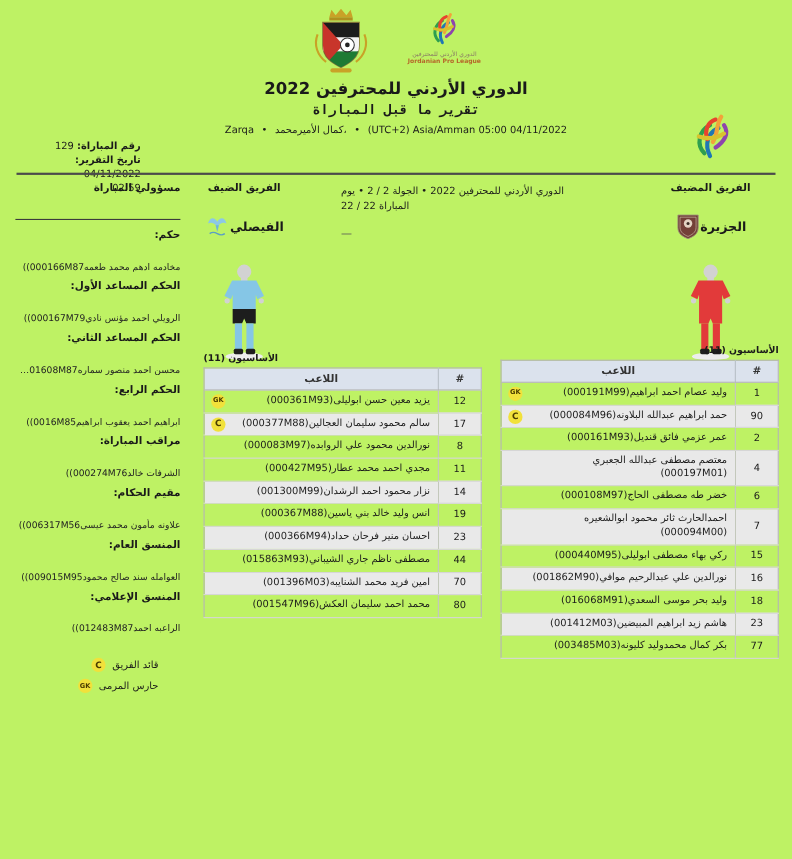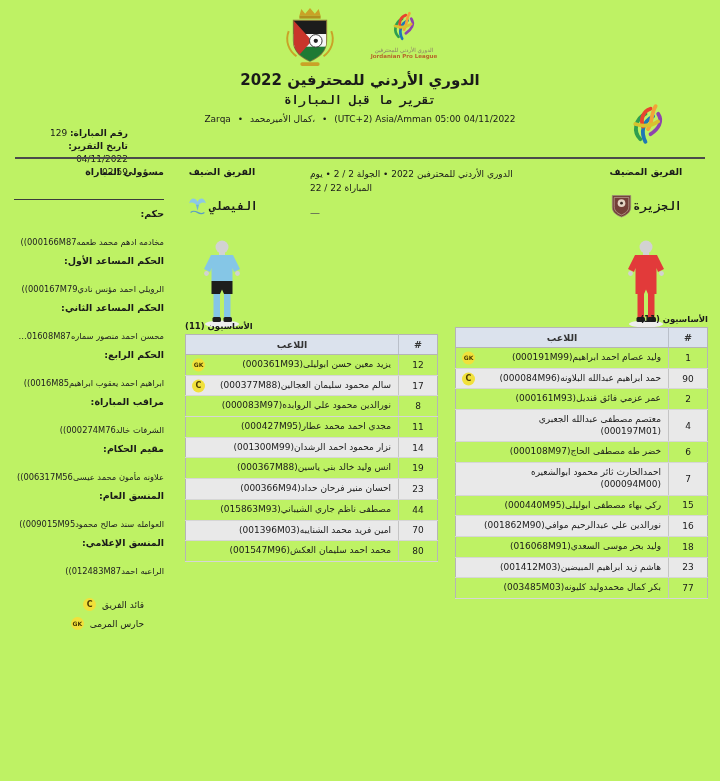--- a/index.html
+++ b/index.html
@@ -37,21 +37,21 @@
   .leg-item{display:flex;direction:rtl;justify-content:flex-start;align-items:center;gap:6px;
             margin-top:6px;padding-right:20px;font-size:9px;}
   .leg-item .lbl{order:0;}
   .leg-item .badge{position:static;transform:none;}
 
   
   .team-block{position:absolute;top:166px;text-align:center;}
   .team-block.guest{left:183px;width:78px;}
   .team-block.host{left:606px;width:80px;}
   .role-label{font-size:9.5px;font-weight:bold;direction:rtl;}
-  .team-line{display:flex;direction:ltr;justify-content:center;align-items:center;gap:0;margin-top:16px;font-family:Liberation Mono, monospace;}
+  .team-line{display:flex;direction:ltr;justify-content:center;align-items:center;gap:0;margin-top:16px;}
   .team-line svg{width:23px;height:25px;flex:none;}
   .team-name{font-size:11.5px;font-weight:bold;direction:rtl;white-space:nowrap;}
   .jersey{margin-top:20px;}
   .jersey svg{width:56px;height:90px;}
 
   
   .centre{position:absolute;left:310px;top:168px;width:225px;text-align:left;}
   .comp-line{font-size:9px;direction:rtl;line-height:1.5;}
   .score{margin-top:12px;font-size:10px;color:#555;}
 

